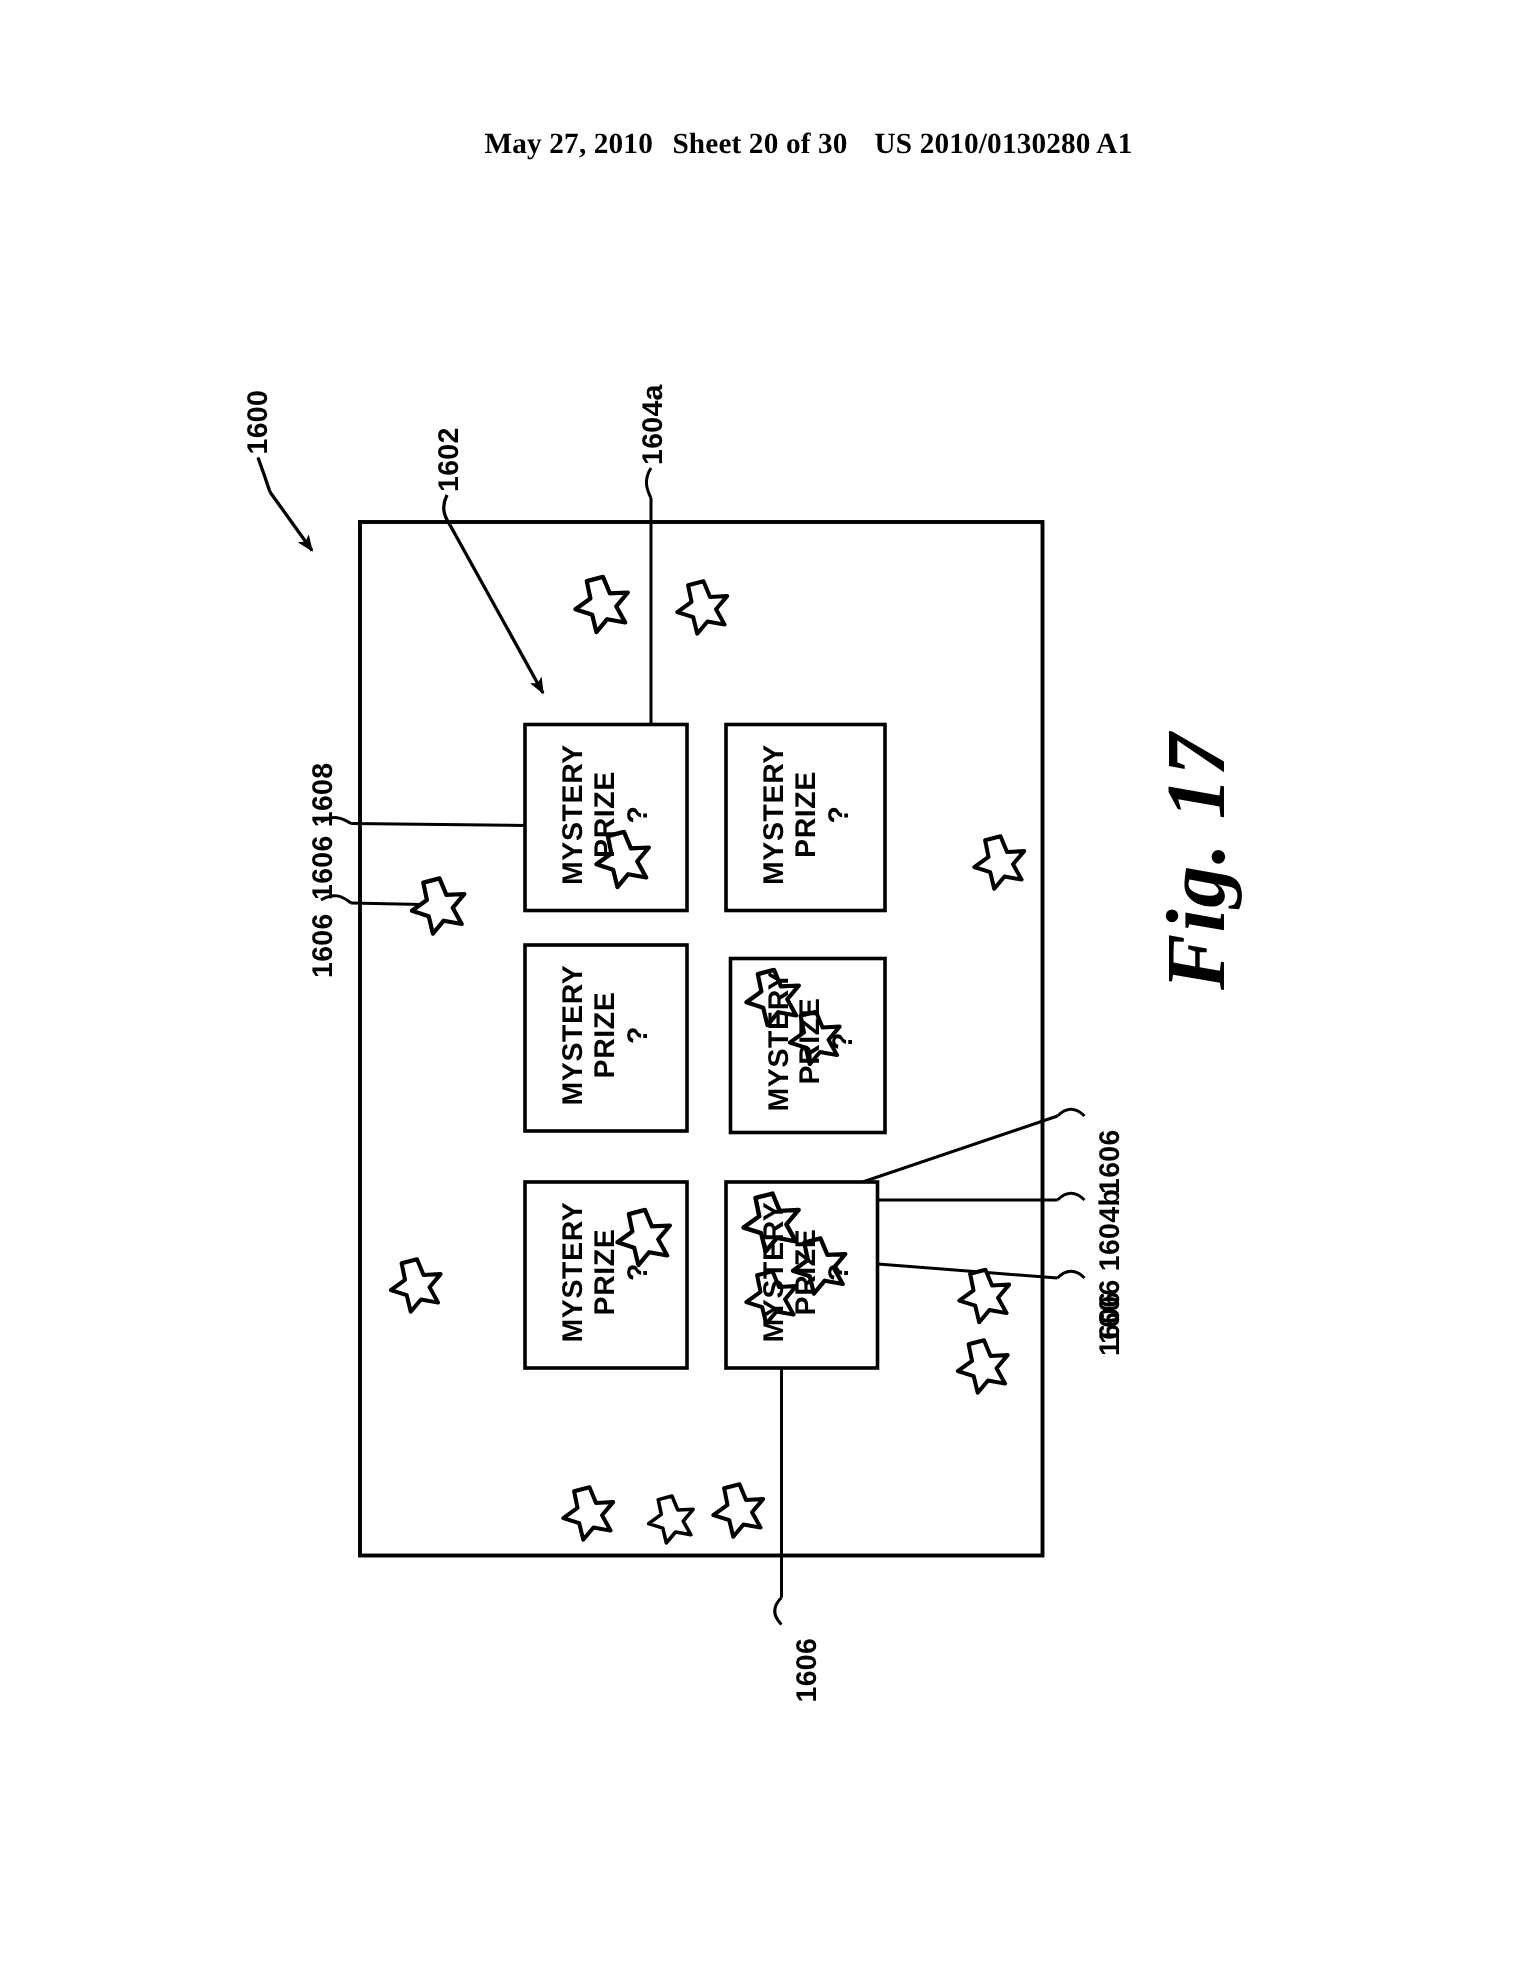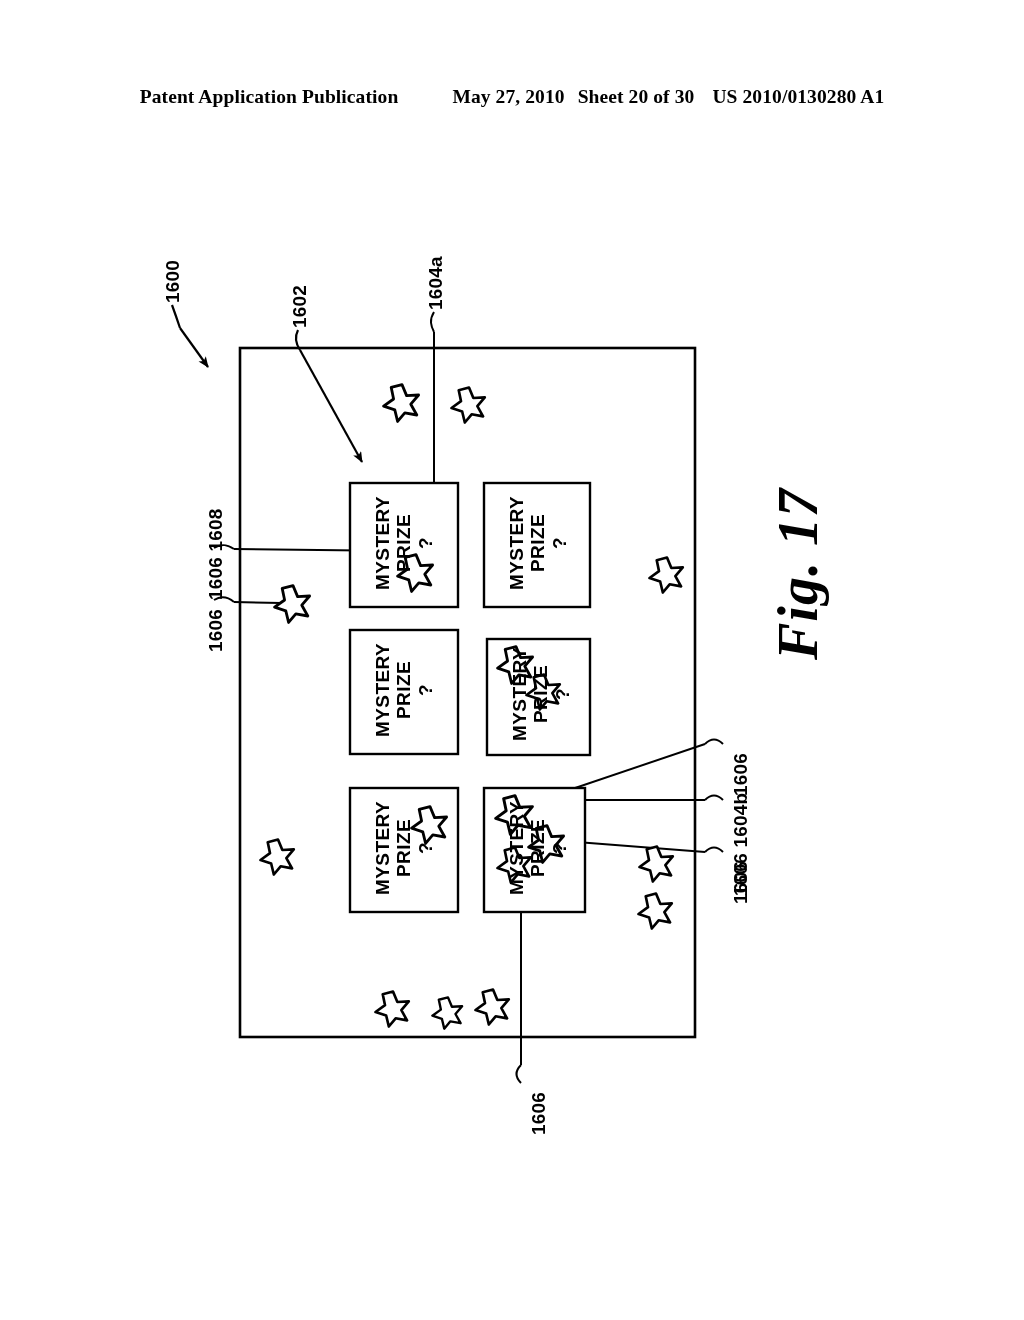--- a/index.html
+++ b/index.html
@@ -98,21 +98,20 @@
     letter-spacing: 0.4px;
   }
   .tile-text .tl {
     display: block;
   }
 </style>
 </head>
 <body>
 
 <div id="page-header">
-  <span class="hdr-pub">Patent Application Publication</span>
   <span class="hdr-date">May 27, 2010</span>
   <span class="hdr-sheet">Sheet 20 of 30</span>
   <span class="hdr-num">US 2010/0130280 A1</span>
 </div>
 
 <div id="figure-canvas">
 
   <svg id="figure-svg" viewBox="0 0 1024 1320">
     <defs>
       <marker id="arrowhead" markerWidth="11" markerHeight="9" refX="10" refY="4.5" orient="auto" markerUnits="userSpaceOnUse">

